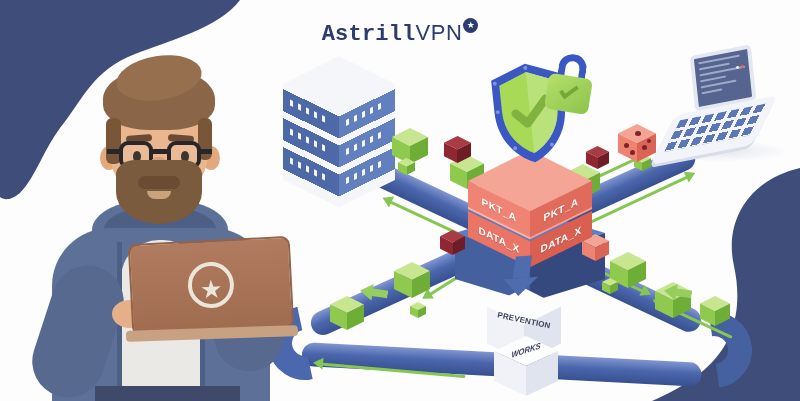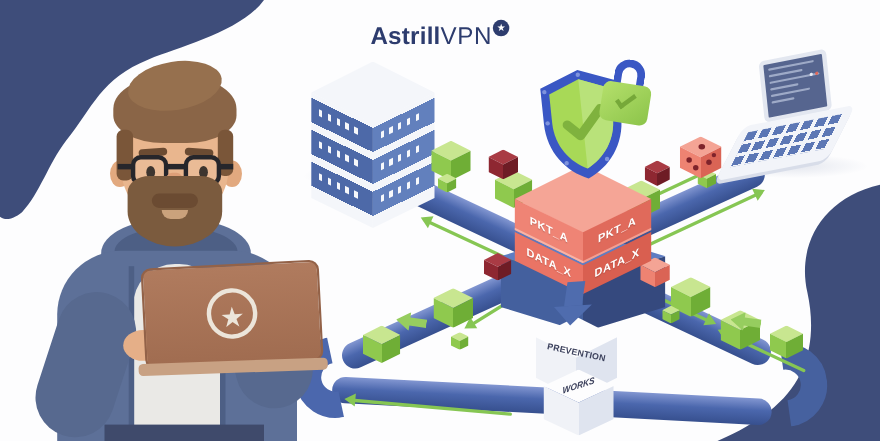--- a/index.html
+++ b/index.html
@@ -5,21 +5,21 @@
   html,body{margin:0;padding:0;background:#ffffff;}
   #stage{position:relative;width:800px;height:401px;overflow:hidden;background:#fdfdfe;
          font-family:"Liberation Sans","DejaVu Sans",sans-serif;}
   #stage *{box-sizing:border-box;}
 
   
   #blob-tl,#blob-br{position:absolute;inset:0;width:800px;height:401px;z-index:0;}
 
   
   #logo{position:absolute;left:0;top:20px;width:800px;text-align:center;z-index:9;color:#2d3c6e;}
-  #logo .b{font-weight:800;font-size:22px;letter-spacing:.2px;}
+  #logo .b{font-weight:800;font-size:22px;letter-spacing:.2px;font-family:Liberation Mono, monospace;}
   #logo .r{font-weight:500;font-size:22px;letter-spacing:.5px;}
   #logo .mark{display:inline-block;width:15px;height:15px;border-radius:50%;background:#2d3c6e;
               color:#fff;font-size:9px;line-height:15px;text-align:center;vertical-align:top;margin:-2px 0 0 1px;}
 
   
   .tube{position:absolute;height:24px;border-radius:12px;z-index:2;transform-origin:left center;
         background:linear-gradient(180deg,#8296d1 0%,#4b67ad 45%,#37508f 100%);}
   .bend{position:absolute;border:24px solid #4b67ad;border-radius:50%;z-index:2;}
 
   

